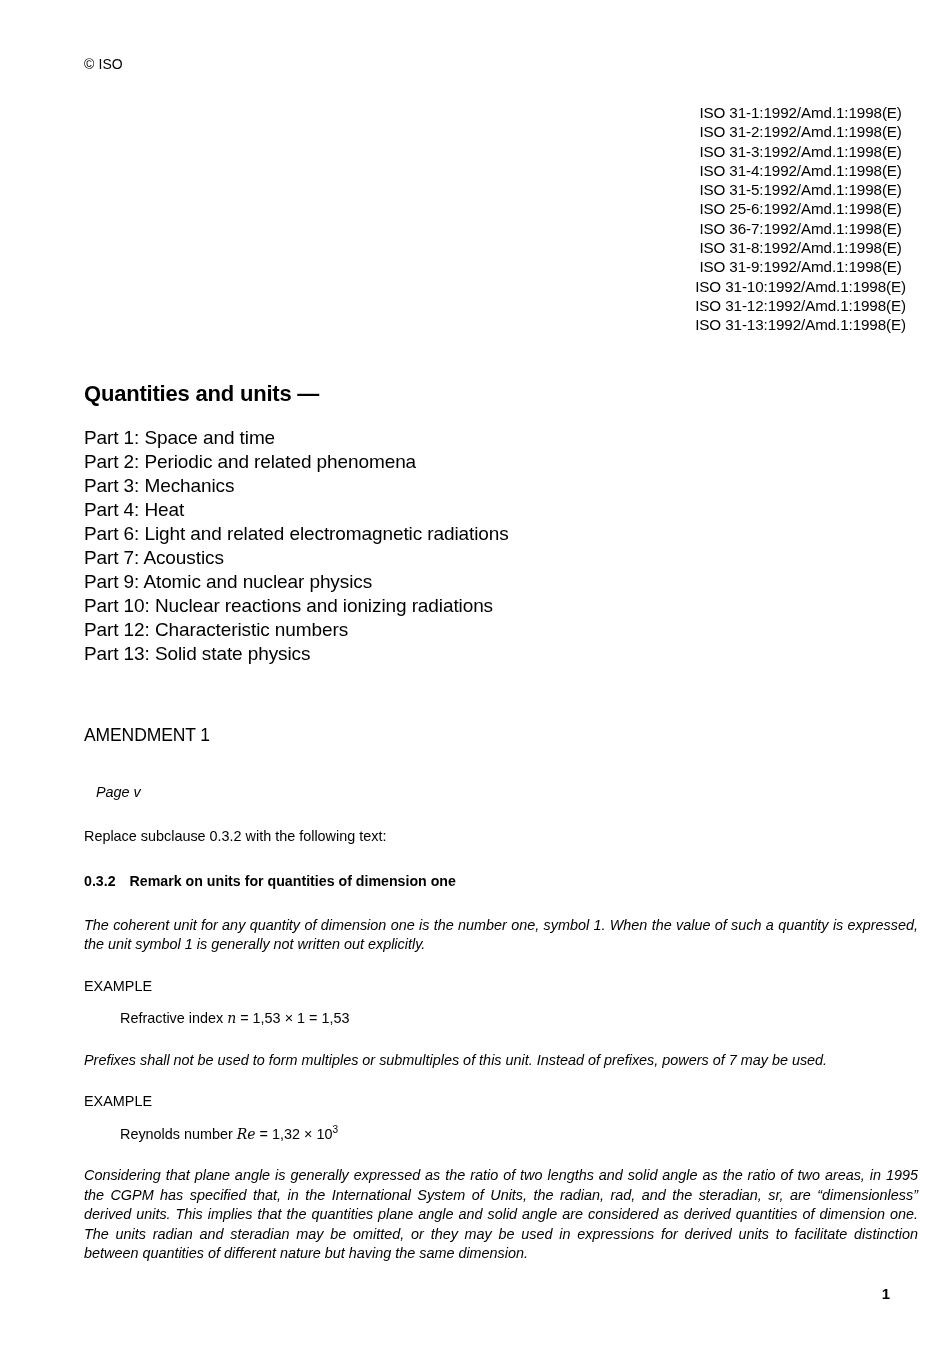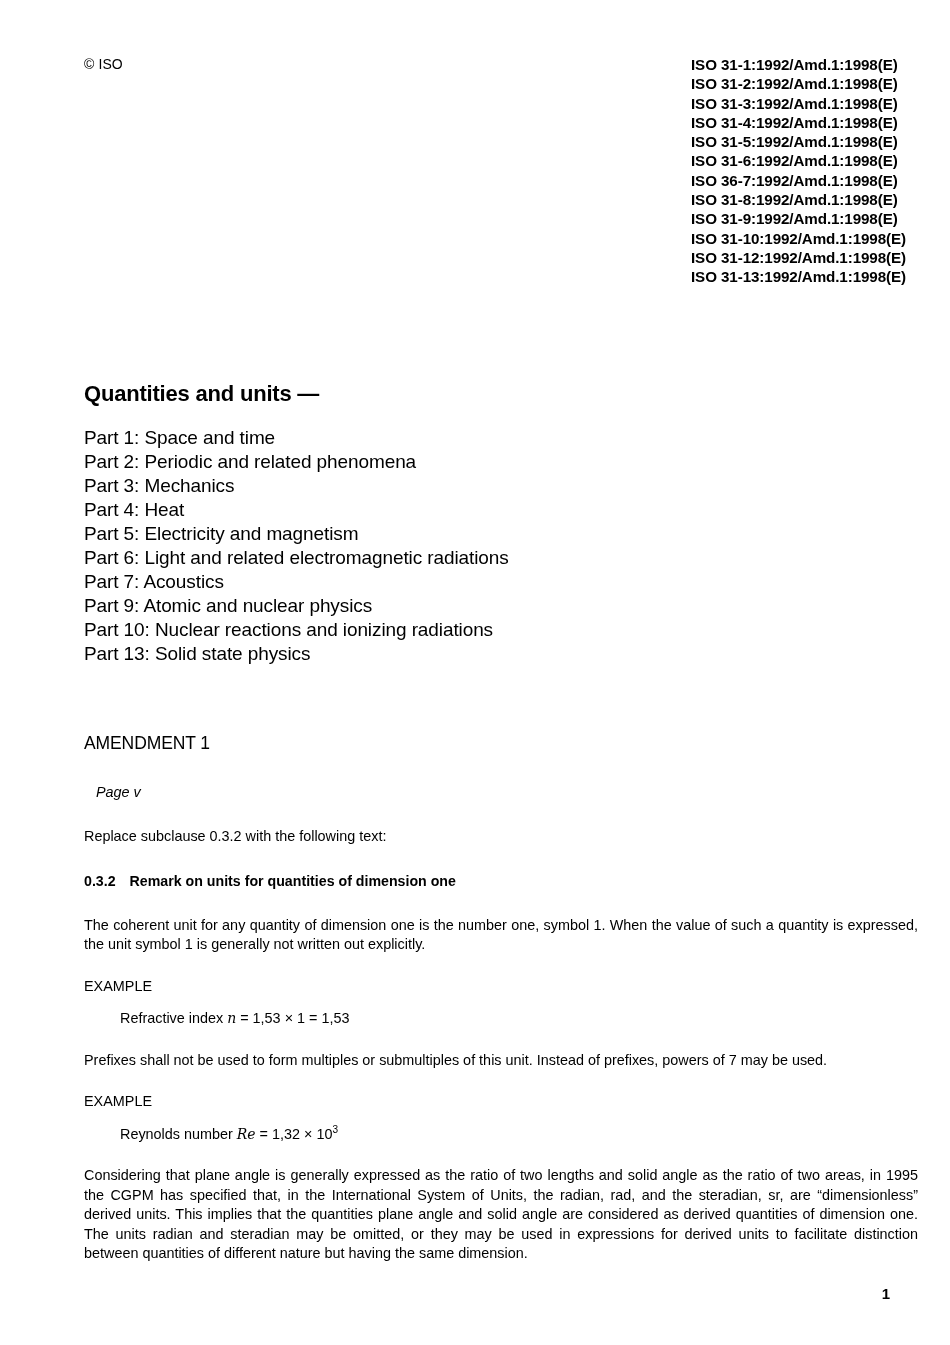--- a/index.html
+++ b/index.html
@@ -34,25 +34,26 @@
     align-items: flex-start;
     justify-content: space-between;
   }
   .copyright {
     font-size: 14px;
     line-height: 18px;
     white-space: nowrap;
     letter-spacing: .1px;
   }
   .doc-codes {
-    text-align: left;
+    text-align: center;
     font-size: 15.2px;
-    font-weight: bold;
+    font-weight: normal;
     line-height: 19.3px;
     letter-spacing: -0.1px;
+    margin-top: 48px;
   }
   .doc-codes div { white-space: nowrap; }
 
   
   .title {
     position: absolute;
     left: 72px;
     top: 381px;
     font-size: 22px;
     font-weight: bold;
@@ -67,21 +68,20 @@
     letter-spacing: -0.1px;
   }
   .parts div { white-space: nowrap; }
   .amendment {
     position: absolute;
     left: 72px;
     top: 723px;
     font-size: 17.5px;
     line-height: 24px;
     letter-spacing: -0.1px;
-    margin-top: 8px;
   }
 
   
   .body {
     position: absolute;
     left: 72px;
     top: 783px;
     width: 834px;
     font-size: 14.4px;
     line-height: 19.5px;
@@ -96,20 +96,21 @@
   }
   .subclause {
     font-weight: bold;
     margin: 0 0 24px 0;
     font-size: 14.2px;
   }
   .subclause .num { margin-right: 14px; }
   .para {
     margin: 0 0 22px 0;
     text-align: justify;
+    font-style: italic;
   }
   .para.last { margin-bottom: 16px; }
   .example-label {
     margin: 0 0 13px 0;
   }
   .example-body {
     margin: 0 0 22px 0;
     padding-left: 36px;
   }
   .mathvar {
@@ -139,42 +140,42 @@
 <div class="page">
 
   <div class="header">
     <div class="copyright">© ISO</div>
     <div class="doc-codes">
       <div>ISO 31-1:1992/Amd.1:1998(E)</div>
       <div>ISO 31-2:1992/Amd.1:1998(E)</div>
       <div>ISO 31-3:1992/Amd.1:1998(E)</div>
       <div>ISO 31-4:1992/Amd.1:1998(E)</div>
       <div>ISO 31-5:1992/Amd.1:1998(E)</div>
-      <div>ISO 31-6:1992/Amd.1:1998(E)</div>
+      <div>ISO 25-6:1992/Amd.1:1998(E)</div>
       <div>ISO 36-7:1992/Amd.1:1998(E)</div>
       <div>ISO 31-8:1992/Amd.1:1998(E)</div>
       <div>ISO 31-9:1992/Amd.1:1998(E)</div>
       <div>ISO 31-10:1992/Amd.1:1998(E)</div>
       <div>ISO 31-12:1992/Amd.1:1998(E)</div>
       <div>ISO 31-13:1992/Amd.1:1998(E)</div>
     </div>
   </div>
 
   <div class="title">Quantities and units —</div>
 
   <div class="parts">
     <div>Part 1: Space and time</div>
     <div>Part 2: Periodic and related phenomena</div>
     <div>Part 3: Mechanics</div>
     <div>Part 4: Heat</div>
-    <div>Part 5: Electricity and magnetism</div>
     <div>Part 6: Light and related electromagnetic radiations</div>
     <div>Part 7: Acoustics</div>
     <div>Part 9: Atomic and nuclear physics</div>
     <div>Part 10: Nuclear reactions and ionizing radiations</div>
+    <div>Part 12: Characteristic numbers</div>
     <div>Part 13: Solid state physics</div>
   </div>
 
   <div class="amendment">AMENDMENT 1</div>
 
   <div class="body">
 
     <p class="page-ref">Page v</p>
 
     <p class="lead-in">Replace subclause 0.3.2 with the following text:</p>

